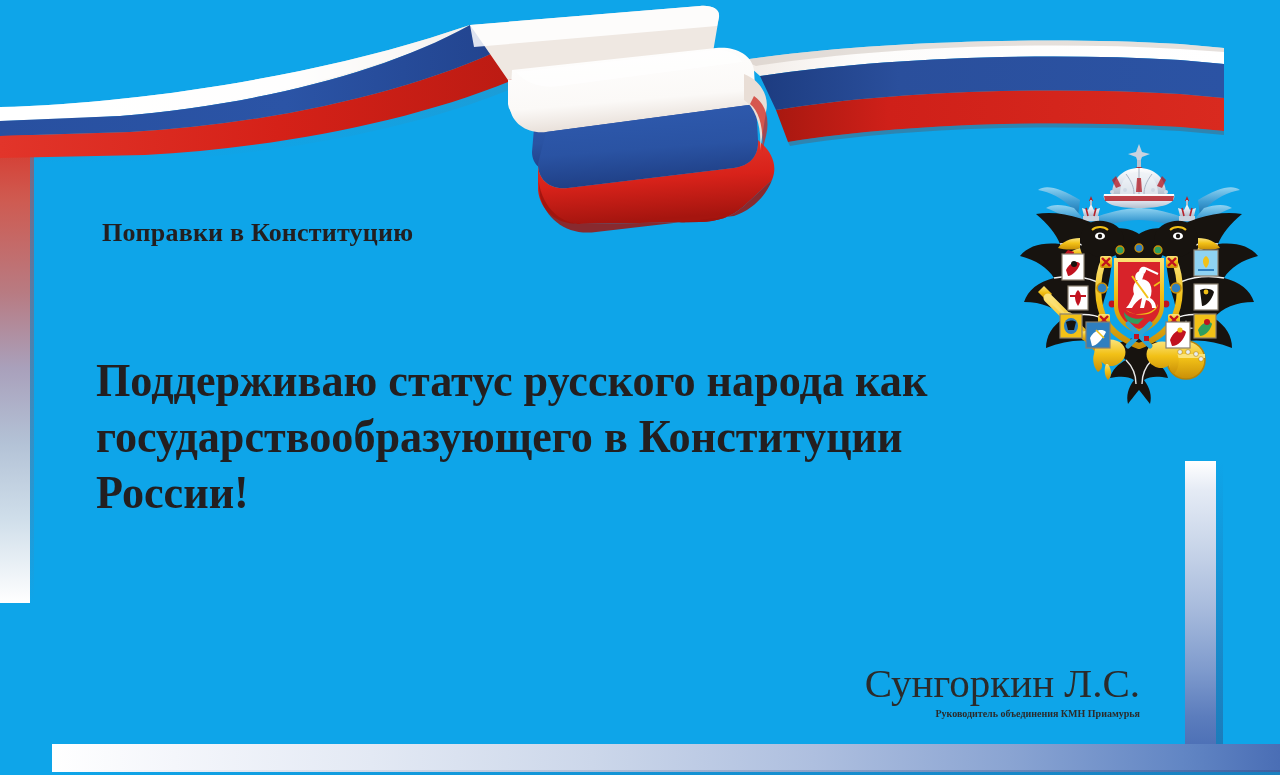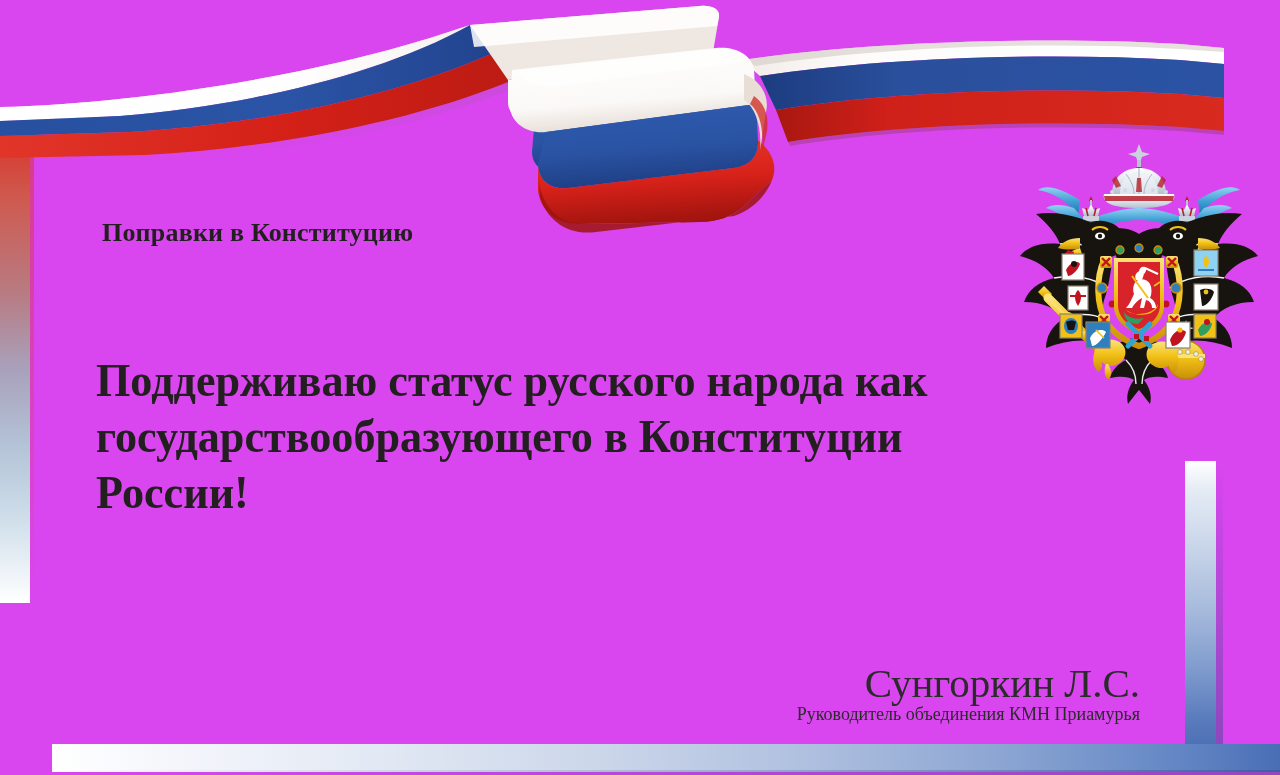--- a/index.html
+++ b/index.html
@@ -8,21 +8,21 @@
     background: #ffffff;
   }
   body {
     font-family: "Liberation Serif", serif;
   }
   #slide {
     position: relative;
     width: 1280px;
     height: 775px;
     overflow: hidden;
-    background: #d946ef;
+    background: #0ea5e9;
   }
 
   
   .bar-left {
     position: absolute;
     left: 0px;
     top: 133px;
     width: 30px;
     height: 470px;
     background: linear-gradient(to bottom,
@@ -140,23 +140,23 @@
   }
   .sign-name {
     font-size: 41px;
     line-height: 44px;
     color: #2b2b2b;
     font-weight: normal;
     white-space: nowrap;
     margin-top: 24px;
   }
   .sign-role {
-    font-size: 18px;
+    font-size: 10px;
     line-height: 16px;
-    font-weight: normal;
+    font-weight: bold;
     color: #2b2b2b;
     white-space: nowrap;
     margin-top: 1px;
   }
 </style>
 </head>
 <body>
 
 <div id="slide">
 

